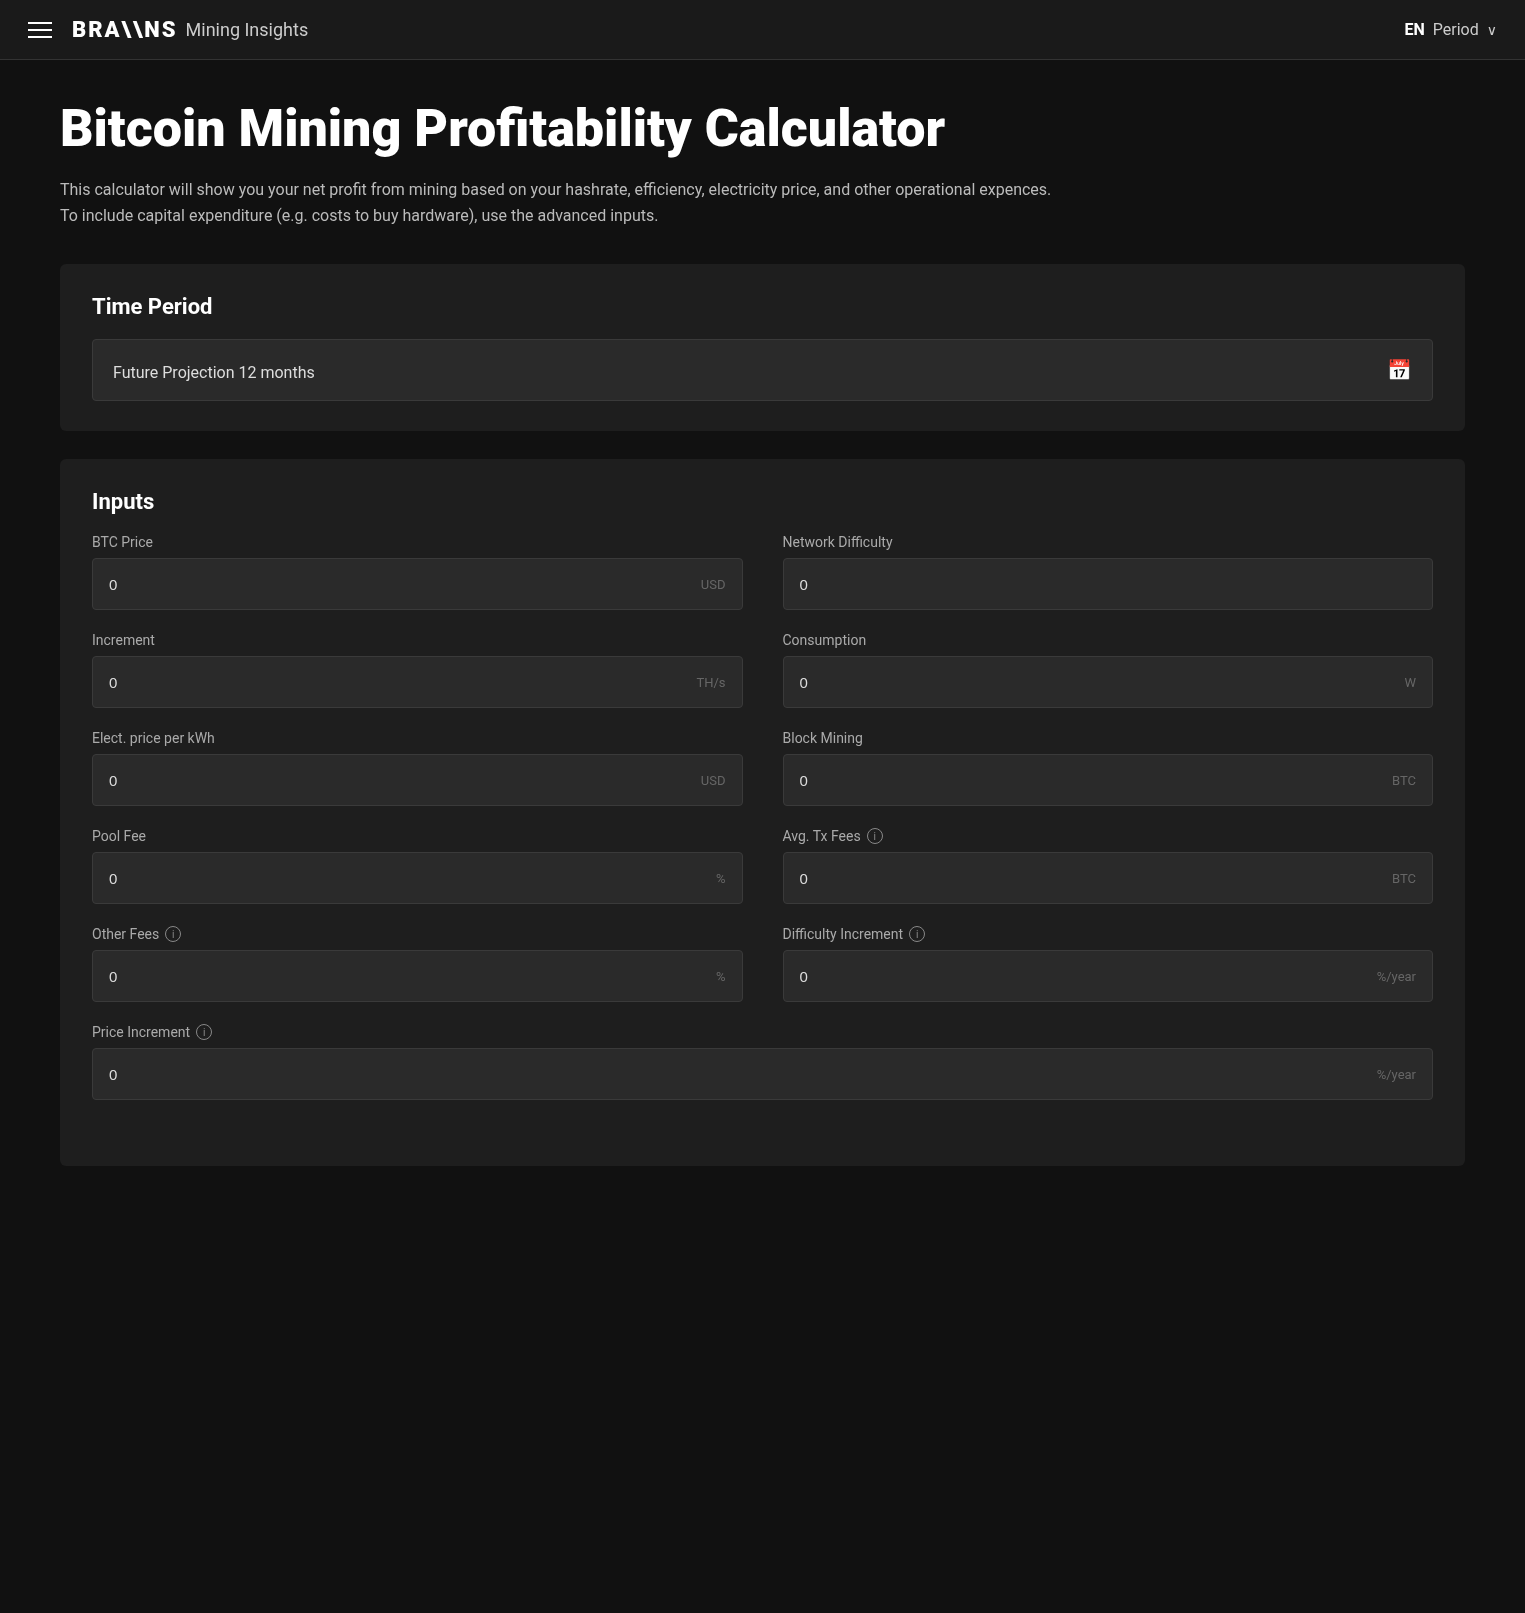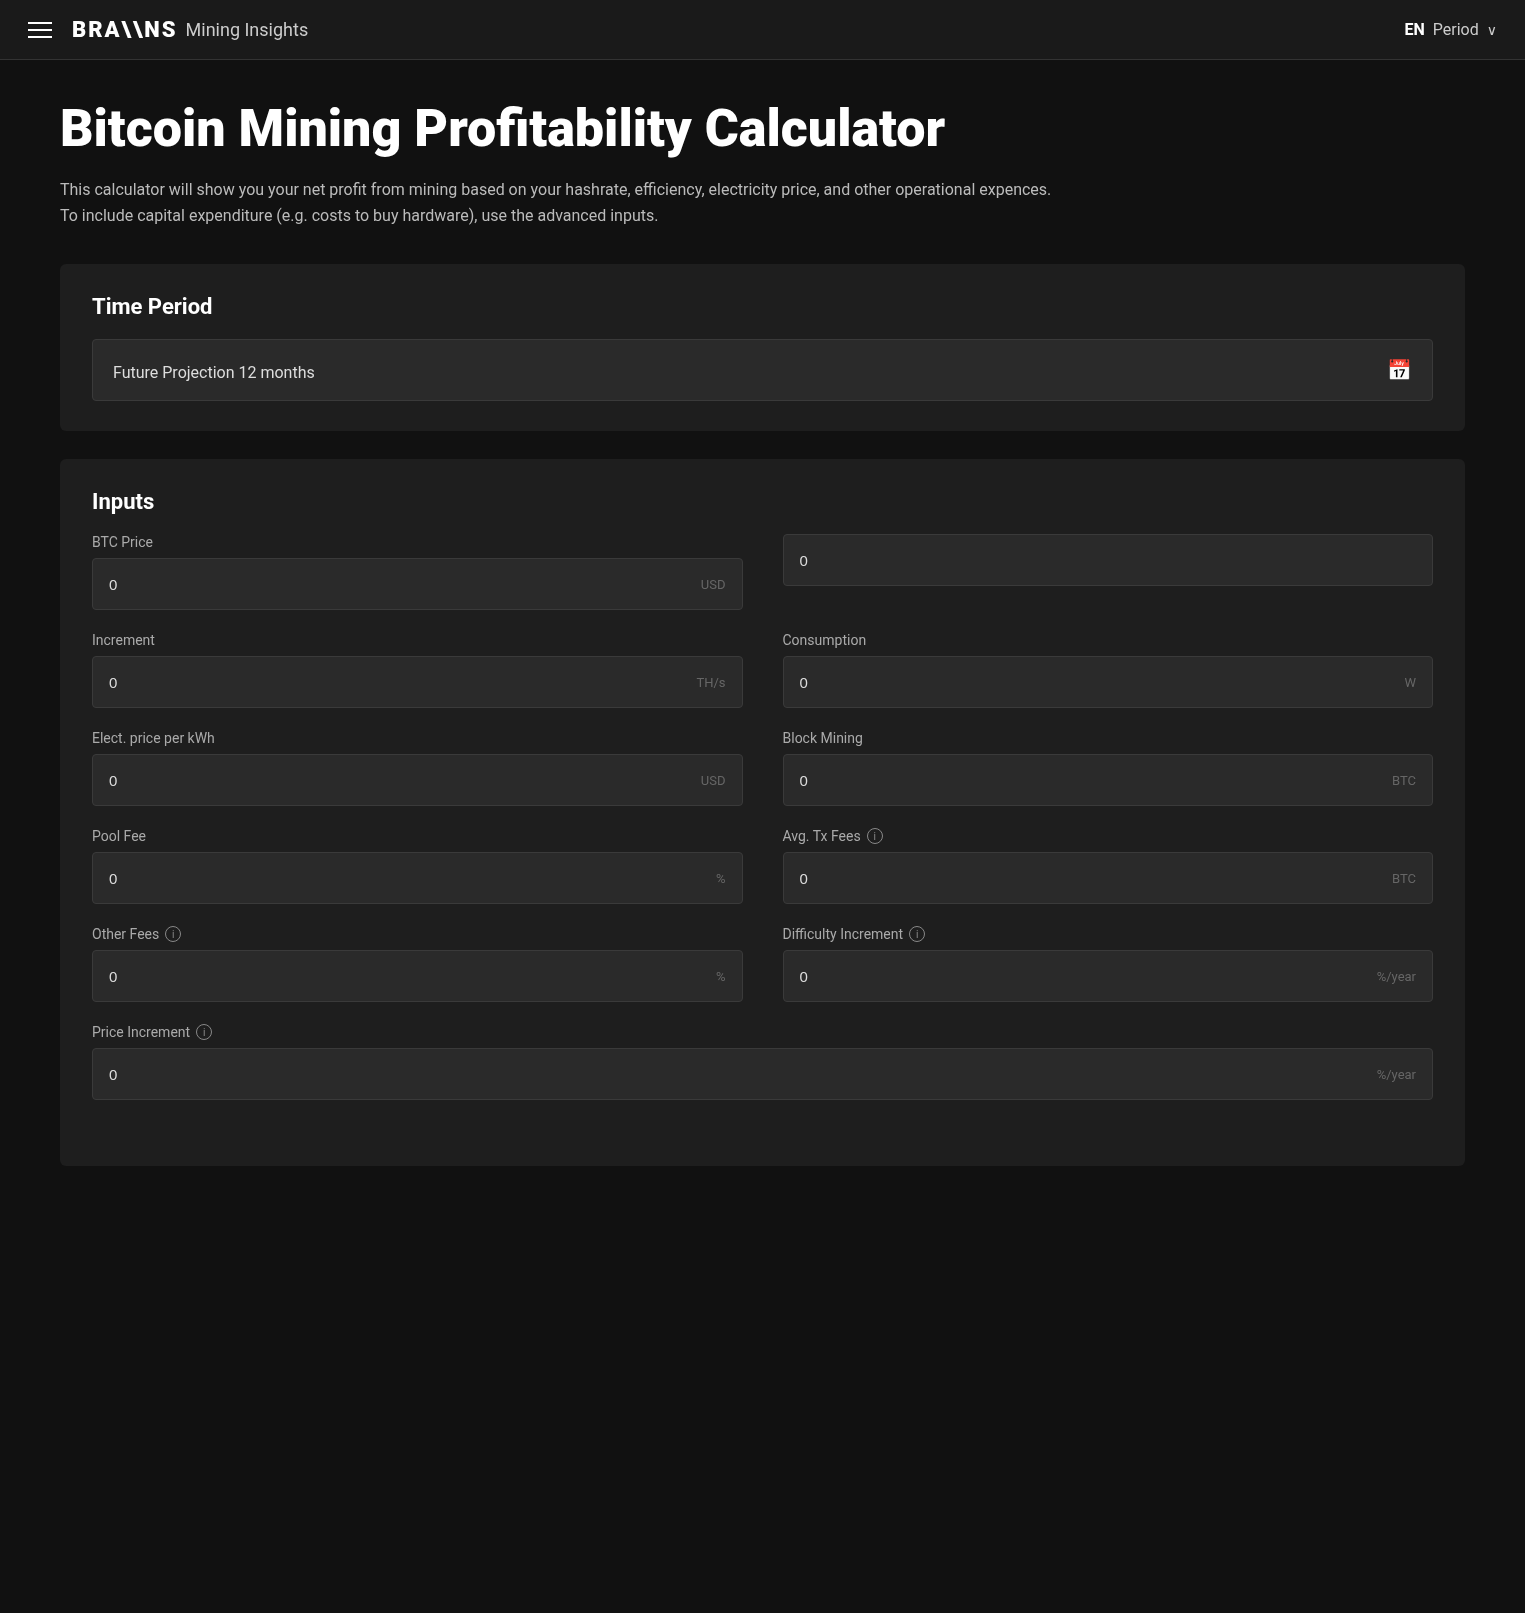--- a/index.html
+++ b/index.html
@@ -236,20 +236,21 @@
     <div class="section-title">Inputs</div>
     <div class="inputs-grid" id="inputs-grid">
     <div class="input-group">
           <div class="input-label">BTC Price</div>
           <div class="input-wrapper">
             <input class="input-field" type="text" value="0" style="">
             <span class="input-unit">USD</span>
           </div>
         </div>
         <div class="input-group">
+          <div class="input-label">Network Difficulty</div>
           <div class="input-wrapper">
             <input class="input-field" type="text" value="0" style="">
           </div>
         </div>
         <div class="input-group">
           <div class="input-label">Increment</div>
           <div class="input-wrapper">
             <input class="input-field" type="text" value="0" style="">
             <span class="input-unit">TH/s</span>
           </div>

